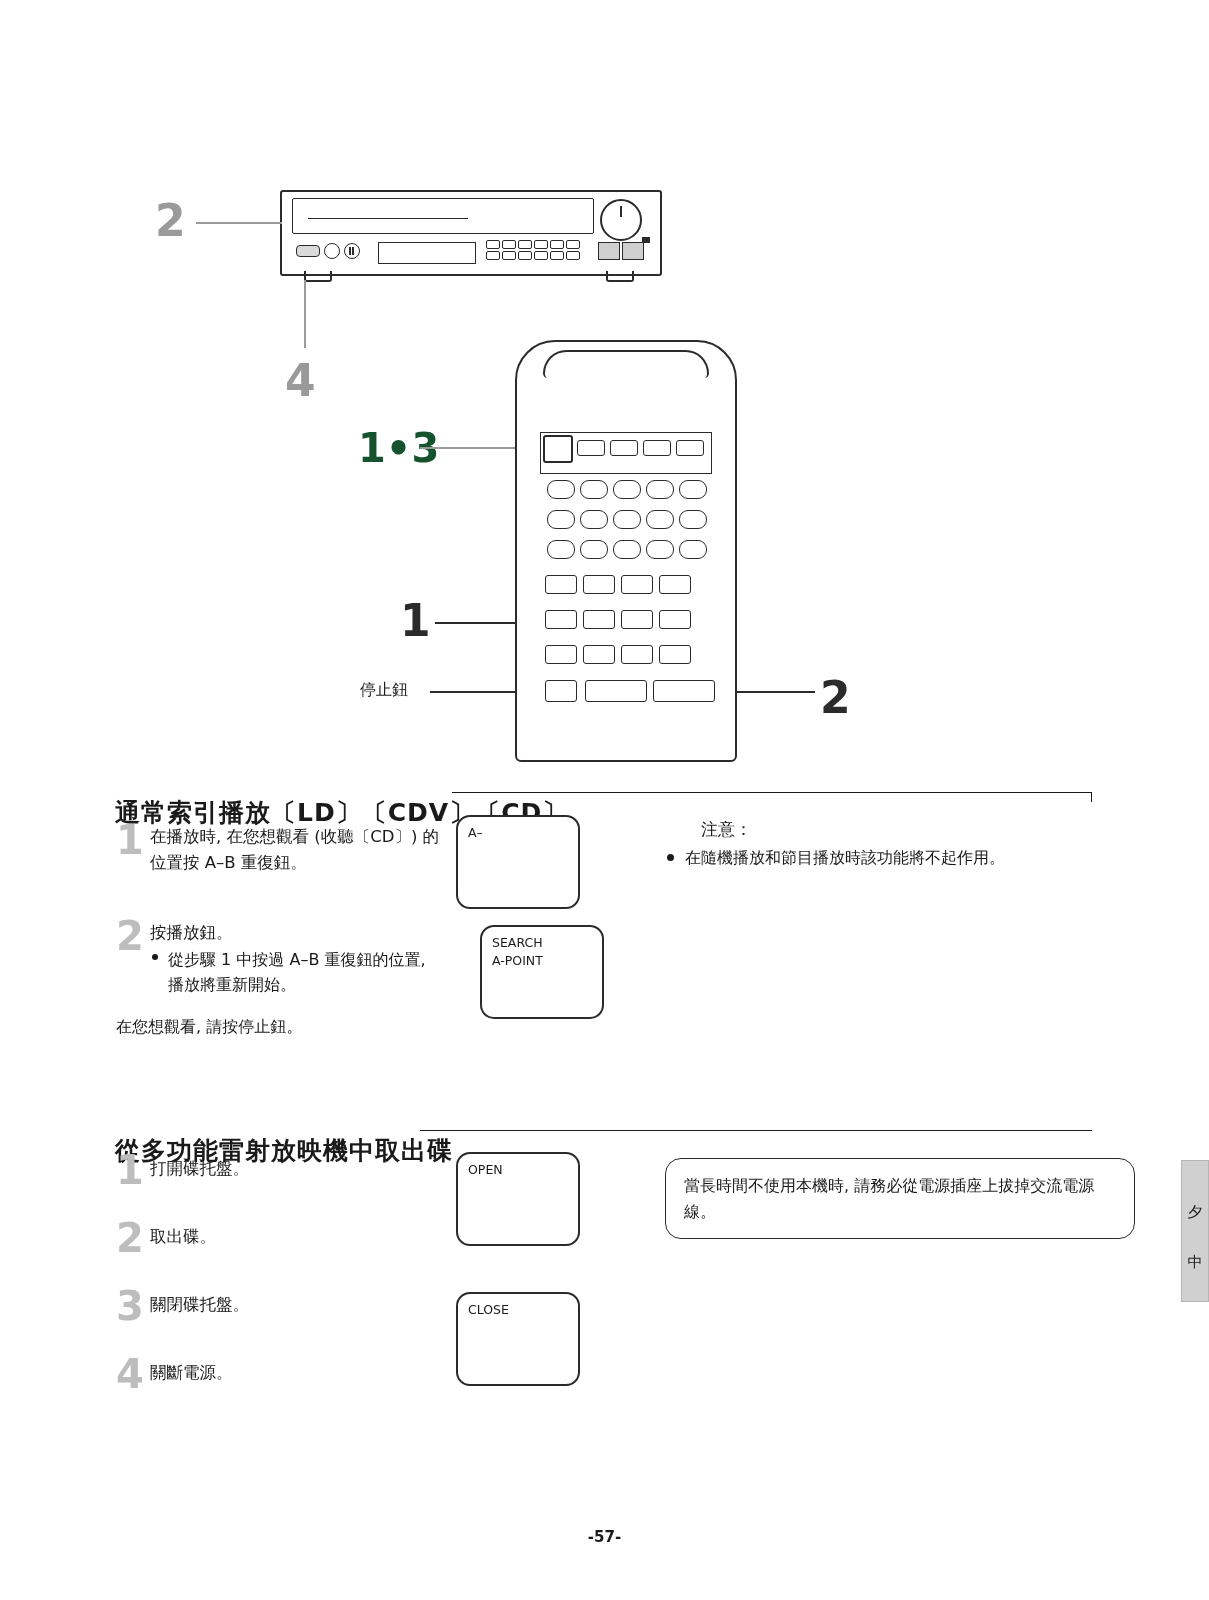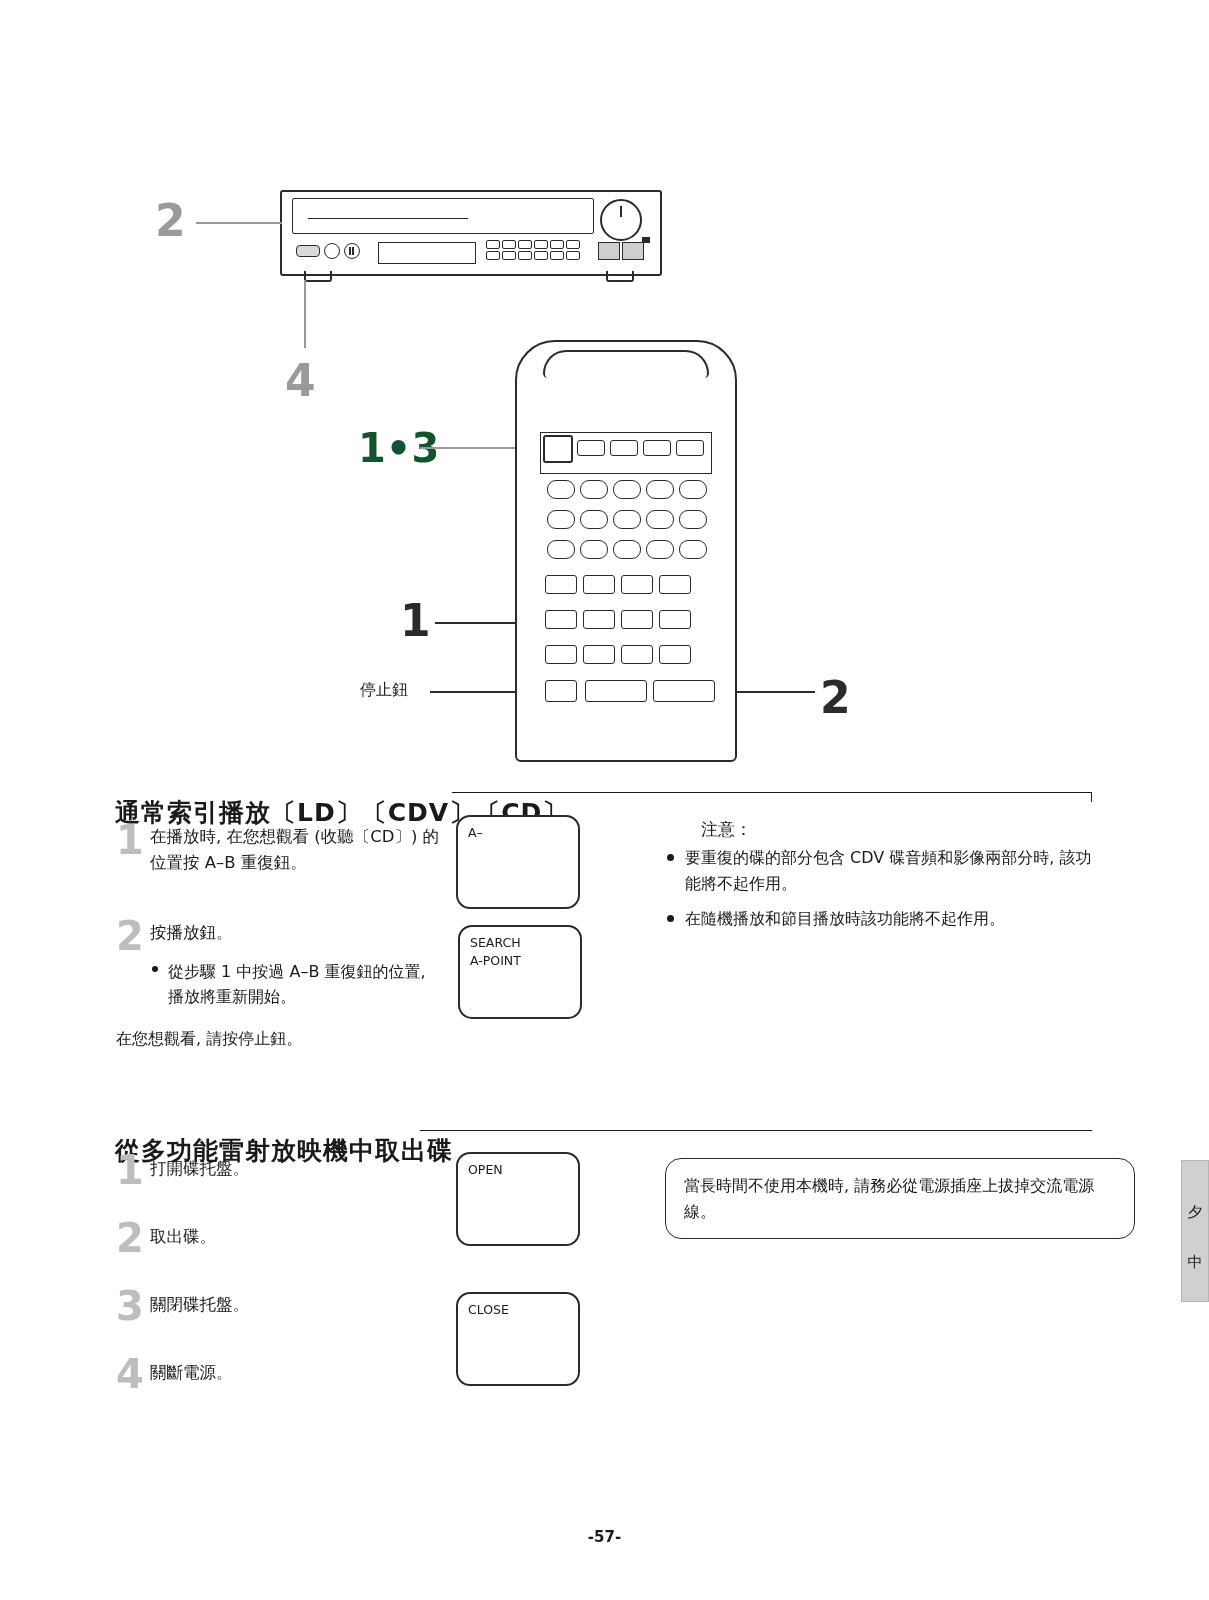--- a/index.html
+++ b/index.html
@@ -238,21 +238,20 @@
     position: absolute;
     font-size: 16.5px;
     line-height: 1.55;
     color: #1a1a1a;
   }
   .sub-text {
     position: absolute;
     font-size: 16px;
     line-height: 1.55;
     color: #1a1a1a;
-    margin-top: 12px;
   }
 
   
   .screen {
     position: absolute;
     border: 2px solid #2b2b2b;
     border-radius: 14px;
     background: #fff;
   }
   .screen span {
@@ -445,28 +444,27 @@
 <div class="sub-text" style="left:168px; top:948px; width:270px;">
   <span style="position:absolute; left:-16px; top:6px; width:6px; height:6px; border-radius:50%; background:#1a1a1a;"></span>
   <span>從步驟 1 中按過 A–B 重復鈕的位置,  播放將重新開始。</span>
 </div>
 
 <div class="sub-text" style="left:116px; top:1015px; width:330px;">在您想觀看,  請按停止鈕。</div>
 
 <div class="screen" style="left:456px; top:815px; width:120px; height:90px;">
   <span>A–</span>
 </div>
-<div class="screen" style="left:458px; top:925px; width:120px; height:90px; white-space:pre;">
+<div class="screen" style="left:480px; top:925px; width:120px; height:90px; white-space:pre;">
   <span style="white-space:pre;">SEARCH
 A-POINT</span>
 </div>
 
 <div class="note-title" style="left:701px; top:818px;">注意：</div>
 <ul class="note-list" style="left:665px; top:845px; width:430px;">
-  <li>要重復的碟的部分包含 CDV 碟音頻和影像兩部分時, 該功能將不起作用。</li>
   <li>在隨機播放和節目播放時該功能將不起作用。</li>
 </ul>
 
 <h2 class="sec-head" style="left:115px; top:1113px;">從多功能雷射放映機中取出碟</h2>
 <div class="sec-rule" style="left:420px; top:1130px; width:672px;"></div>
 
 <div class="step-num" style="left:116px; top:1150px;">1</div>
 <div class="step-text" style="left:150px; top:1156px;">打開碟托盤。</div>
 
 <div class="step-num" style="left:116px; top:1218px;">2</div>

